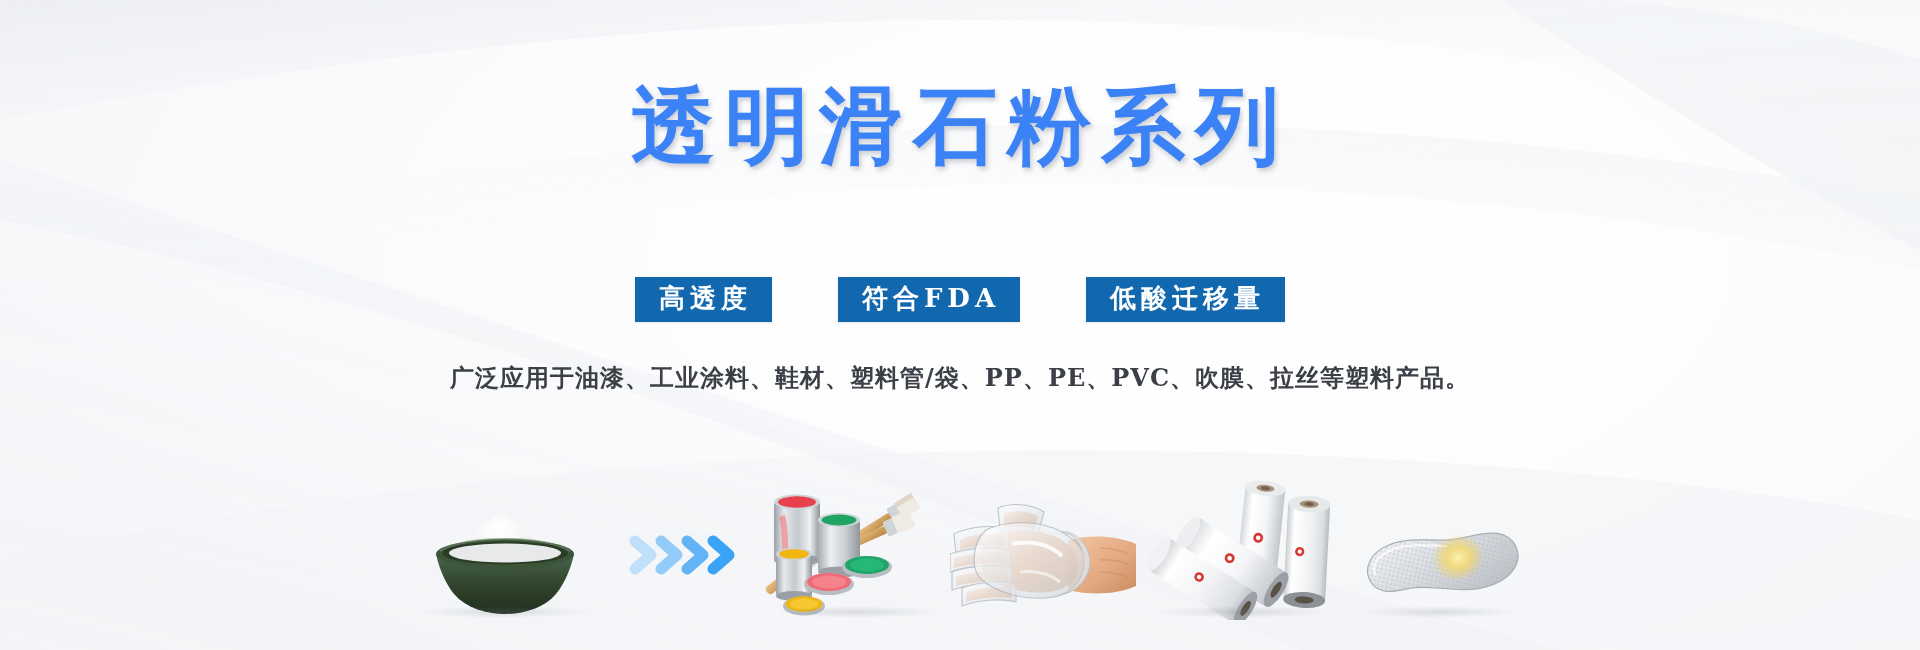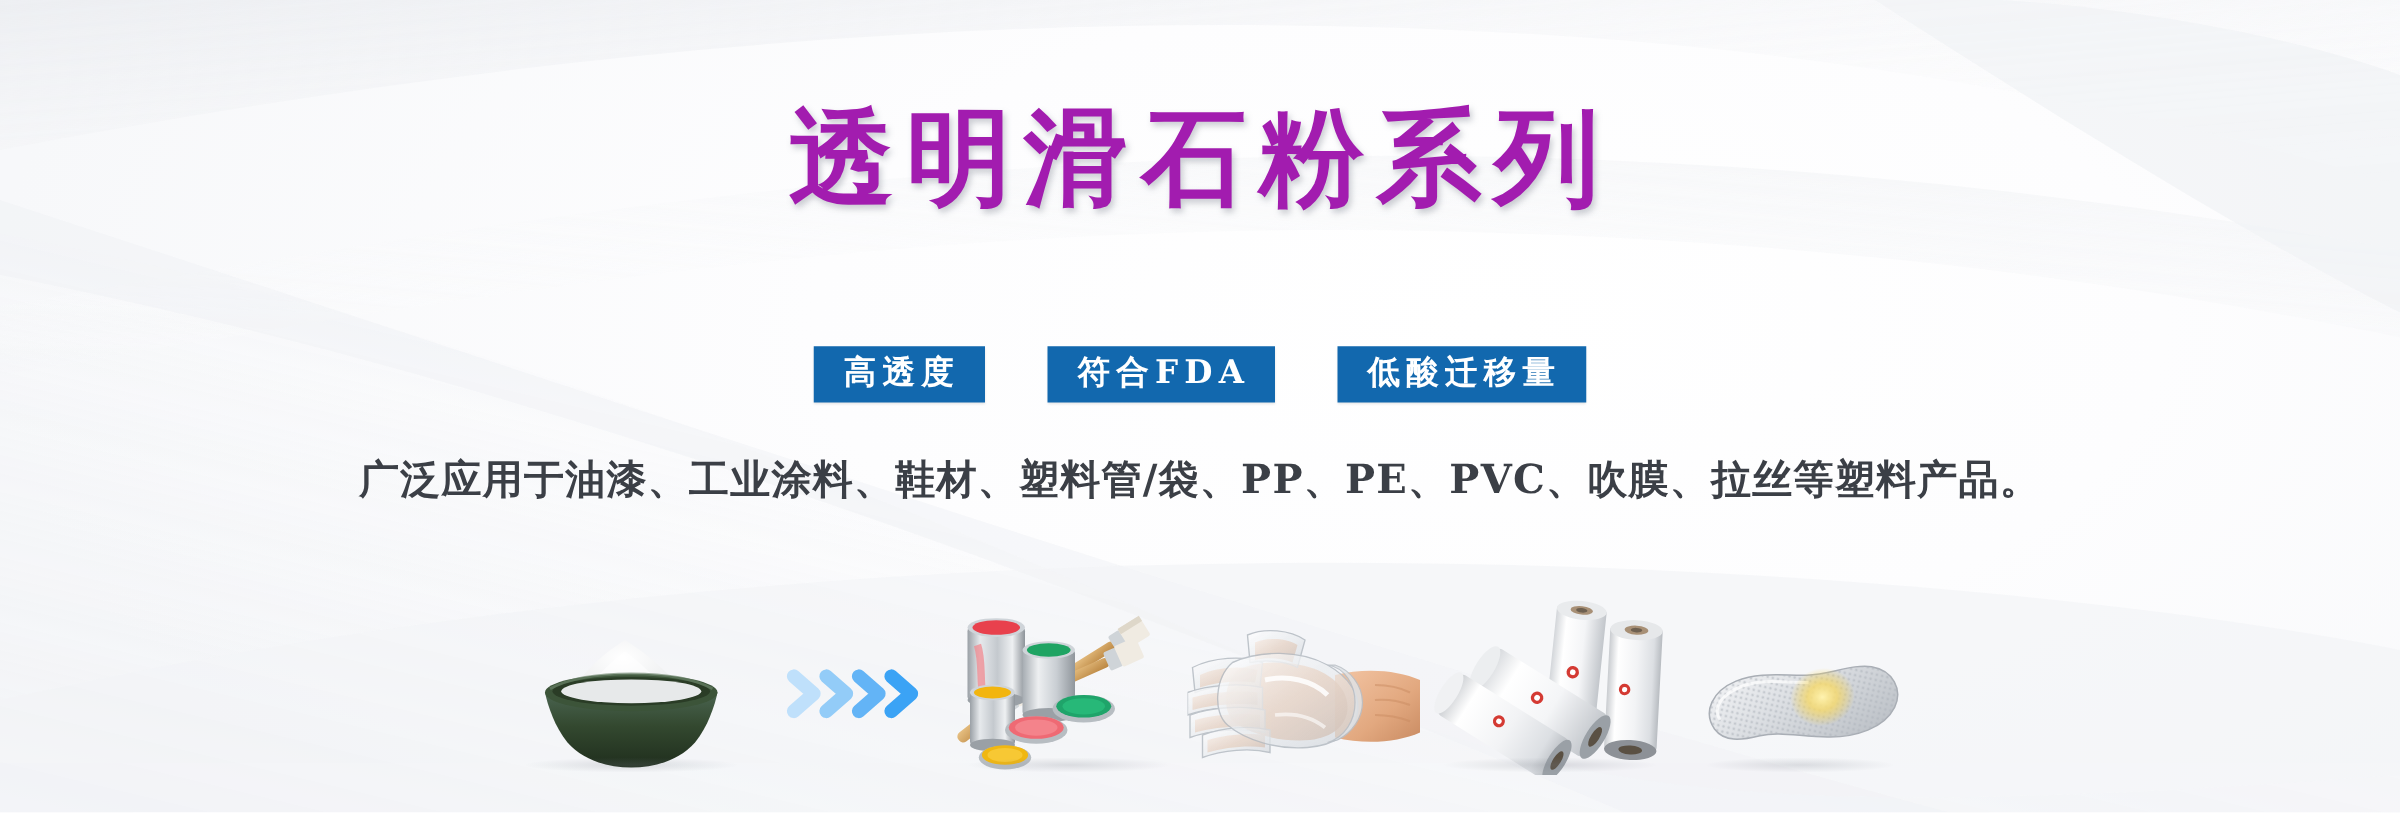--- a/index.html
+++ b/index.html
@@ -30,56 +30,56 @@
   
   .title {
     position: absolute;
     top: 84px;
     left: 0; right: 0;
     text-align: center;
     font-size: 84px;
     line-height: 1;
     letter-spacing: 10px;
     font-weight: 700;
-    color: #a21caf;
+    color: #3b82f6;
     text-shadow: 2px 3px 5px rgba(120,125,140,.38);
     font-family: "DejaVu Serif", "Liberation Serif", serif;
     white-space: nowrap;
   }
 
   
   .badges {
     position: absolute;
     top: 277px;
     left: 0; right: 0;
     display: flex;
     justify-content: center;
     align-items: center;
-    gap: 50px;
+    gap: 66px;
   }
   .badge {
     background: #1268ae;
     color: #ffffff;
     font-size: 26px;
     font-weight: 700;
     letter-spacing: 5px;
     padding: 7px 20px 9px 24px;
     line-height: 1.1;
     white-space: nowrap;
     font-family: "DejaVu Serif", "Liberation Serif", serif;
     box-shadow: 0 1px 2px rgba(0,0,0,.10);
   }
 
   
   .subtitle {
     position: absolute;
     top: 362px;
     left: 0; right: 0;
     text-align: center;
-    font-size: 32px;
+    font-size: 24px;
     letter-spacing: 1px;
     color: #3b3f46;
     font-weight: 600;
     white-space: nowrap;
     font-family: "DejaVu Serif", "Liberation Serif", serif;
   }
 
   
   .products {
     position: absolute;

